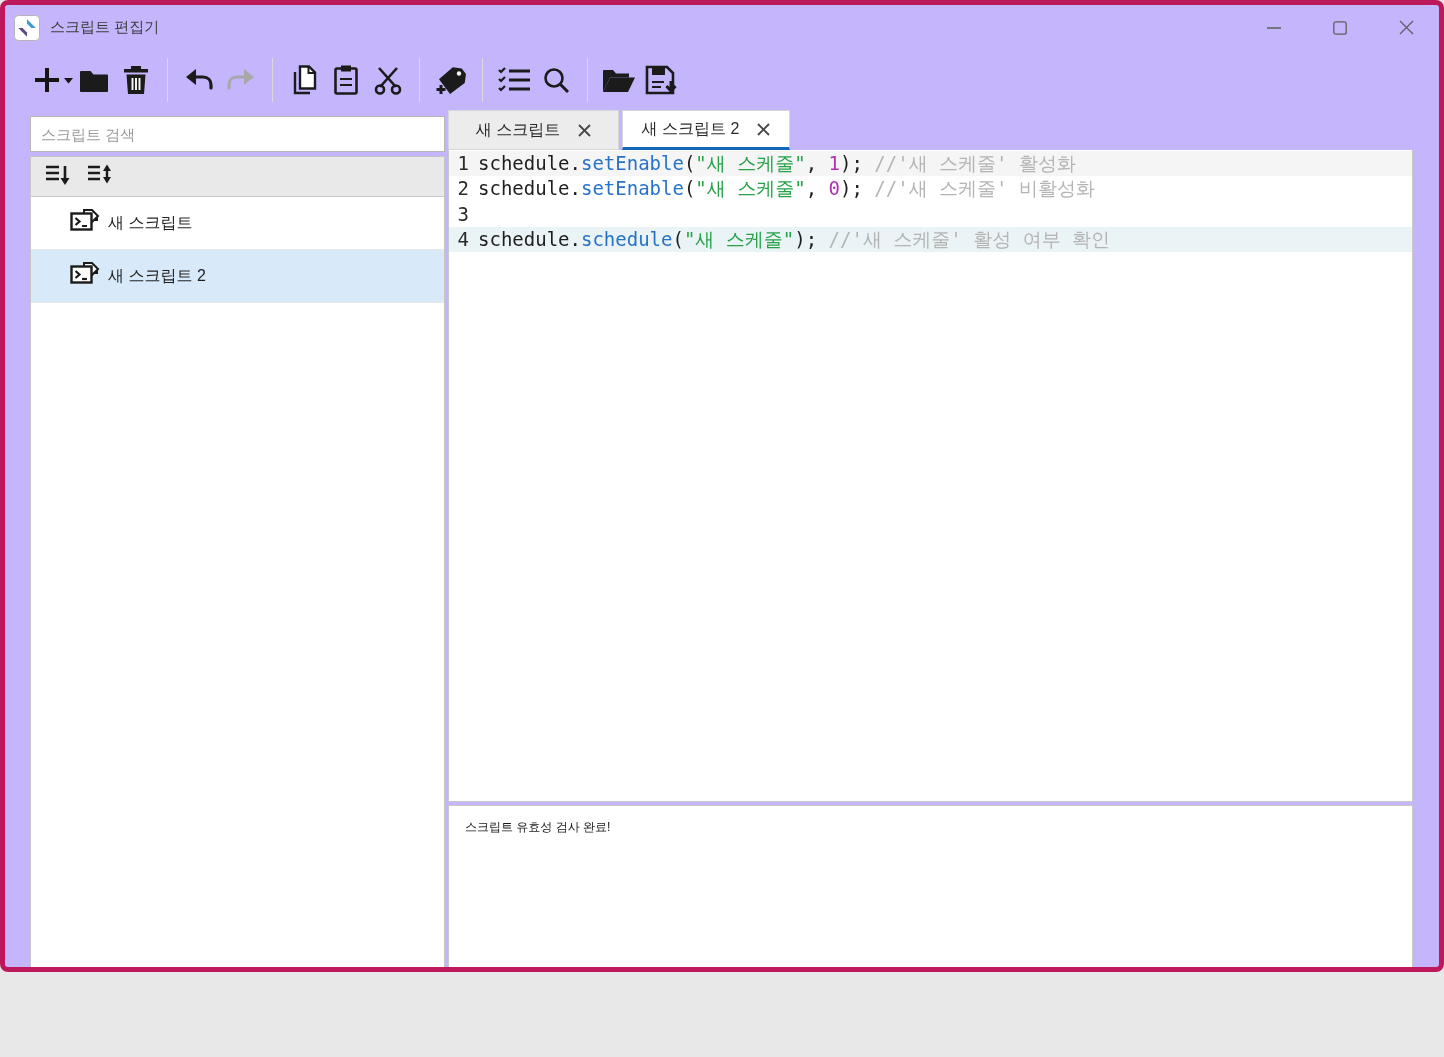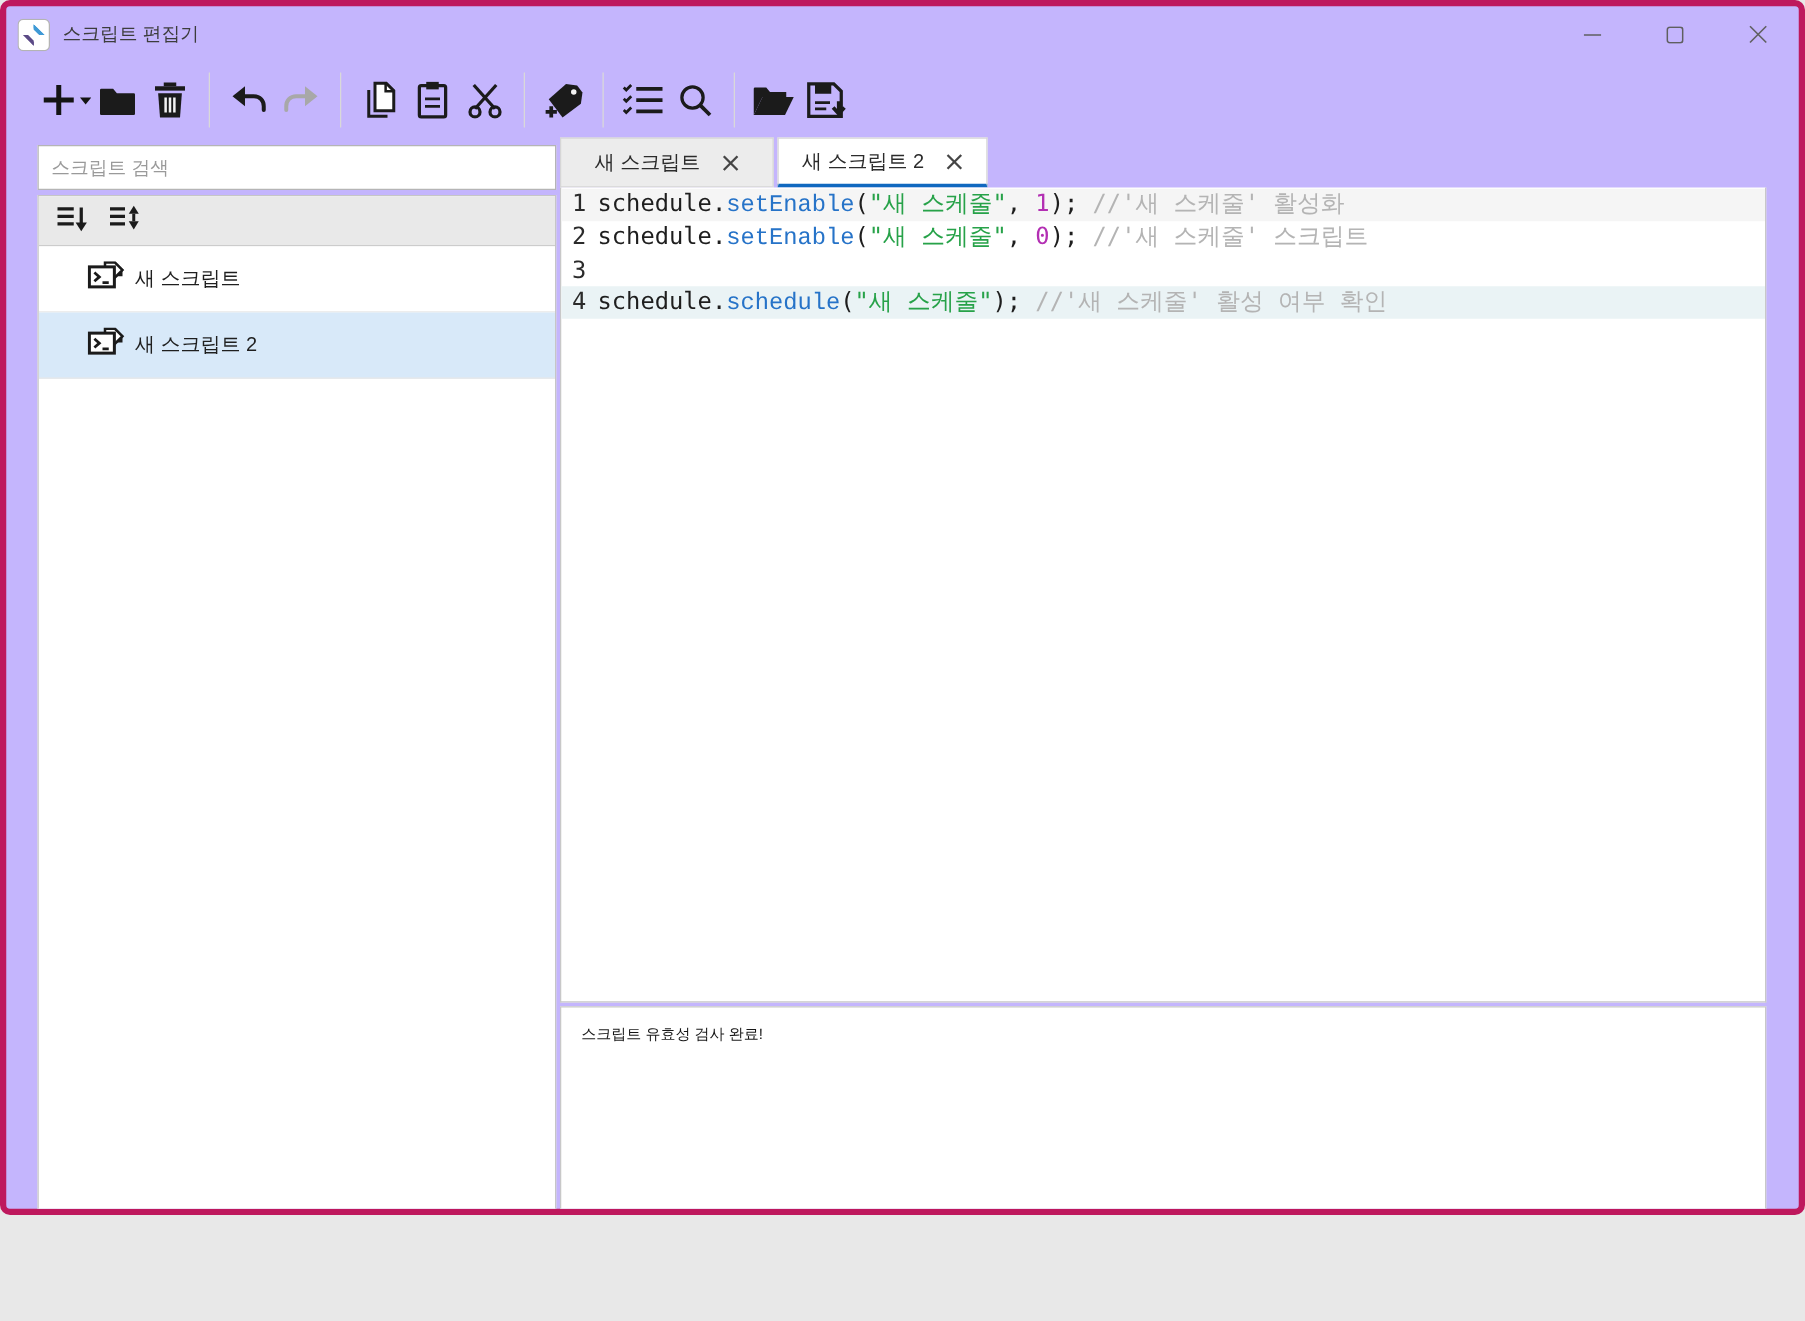--- a/index.html
+++ b/index.html
@@ -45,21 +45,21 @@
          background:#ececec; border:1px solid #d6d6d6; font-size:16px; color:#2b2b2b; cursor:default; }
   .tab.active { width:168px; background:#ffffff; border-bottom:3px solid #1068bf; }
   .tab .tab-close { display:flex; align-items:center; }
   .code-editor { flex:1; background:#ffffff; border:1px solid #c8c8c8; border-top:none; overflow:hidden;
                  font-family:"DejaVu Sans Mono", monospace; font-size:19px; line-height:25.3px; padding-top:1px; }
   .code-line { display:flex; white-space:pre; }
   .code-line.hl-gray { background:#f5f5f5; }
   .code-line.hl-blue { background:#eaf3f5; }
   .ln { width:20px; flex:0 0 20px; text-align:right; margin-right:9px; color:#2b2b2b; }
   .tk-plain { color:#1e1e1e; }
-  .tk-func { color:#2673c8;font-family:Liberation Mono, monospace; }
+  .tk-func { color:#2673c8; }
   .tk-str { color:#27a249; }
   .tk-num { color:#b32fb3; }
   .tk-comment { color:#b4b4b4; }
   .output-panel { margin-top:3px; height:170px; flex:0 0 170px; background:#fff; border:1px solid #c8c8c8; padding:13px 16px; }
   .output-text { font-size:12px; color:#161616; }
   
   .footer { flex:1; display:flex; justify-content:flex-end; align-items:flex-start; padding:29px 26px 0 0; }
   .ok-button { width:116px; height:33px; background:#fcfcfc; border:1px solid #8d8d8d; border-radius:5px;
                font-size:12px; color:#1a1a1a; font-family:"Liberation Sans",sans-serif;margin-top:28px; }
 </style>
@@ -304,21 +304,21 @@
             <span class="tab-close">
               <svg width="13" height="13" viewBox="0 0 13 13">
                 <line x1="1" y1="1" x2="12" y2="12" stroke="#454545" stroke-width="1.8"></line>
                 <line x1="12" y1="1" x2="1" y2="12" stroke="#454545" stroke-width="1.8"></line>
               </svg>
             </span>
           </div>
         </div>
       <div class="code-editor">
           <div class="code-line hl-gray"><span class="ln">1</span><span class="code-text"><span class="tk-plain">schedule.</span><span class="tk-func">setEnable</span><span class="tk-plain">(</span><span class="tk-str">"새 스케줄"</span><span class="tk-plain">, </span><span class="tk-num">1</span><span class="tk-plain">); </span><span class="tk-comment">//'새 스케줄' 활성화</span></span></div>
-          <div class="code-line"><span class="ln">2</span><span class="code-text"><span class="tk-plain">schedule.</span><span class="tk-func">setEnable</span><span class="tk-plain">(</span><span class="tk-str">"새 스케줄"</span><span class="tk-plain">, </span><span class="tk-num">0</span><span class="tk-plain">); </span><span class="tk-comment">//'새 스케줄' 스크립트</span></span></div>
+          <div class="code-line"><span class="ln">2</span><span class="code-text"><span class="tk-plain">schedule.</span><span class="tk-func">setEnable</span><span class="tk-plain">(</span><span class="tk-str">"새 스케줄"</span><span class="tk-plain">, </span><span class="tk-num">0</span><span class="tk-plain">); </span><span class="tk-comment">//'새 스케줄' 비활성화</span></span></div>
           <div class="code-line"><span class="ln">3</span><span class="code-text"></span></div>
           <div class="code-line hl-blue"><span class="ln">4</span><span class="code-text"><span class="tk-plain">schedule.</span><span class="tk-func">schedule</span><span class="tk-plain">(</span><span class="tk-str">"새 스케줄"</span><span class="tk-plain">); </span><span class="tk-comment">//'새 스케줄' 활성 여부 확인</span></span></div>
         </div>
       <div class="output-panel">
         <div class="output-text">스크립트 유효성 검사 완료!</div>
       </div>
     </section>
 
   </div>
 

